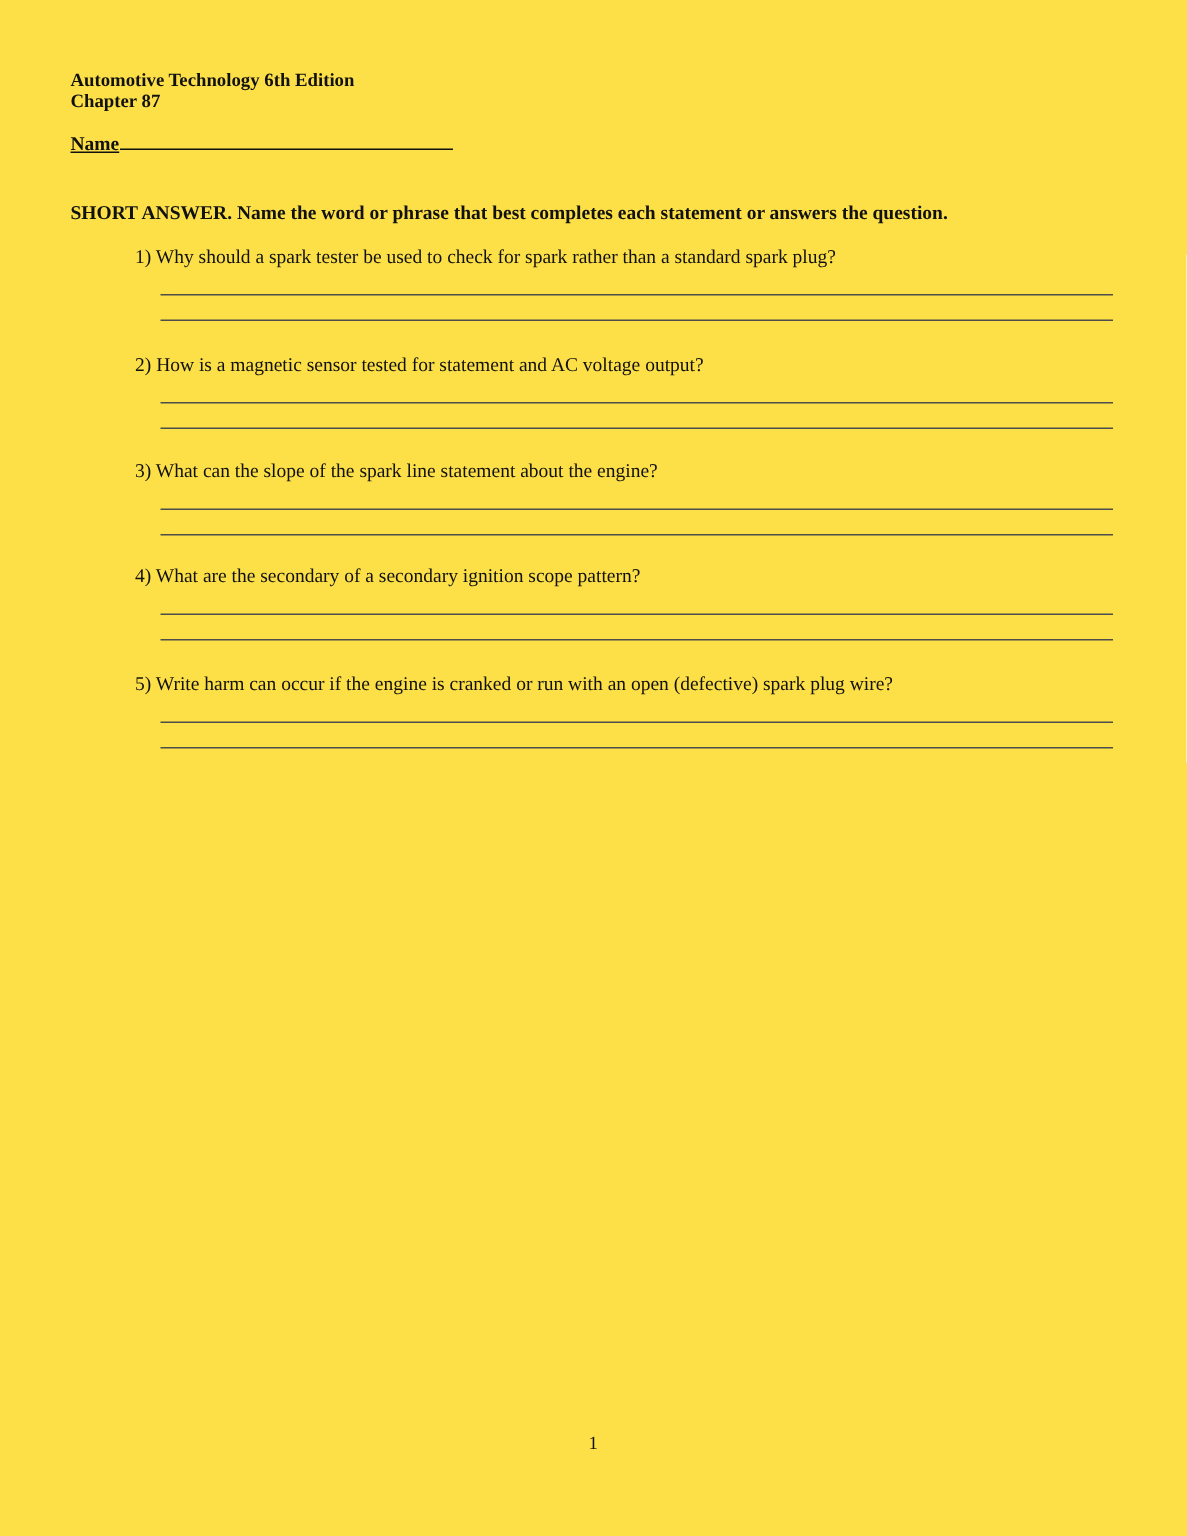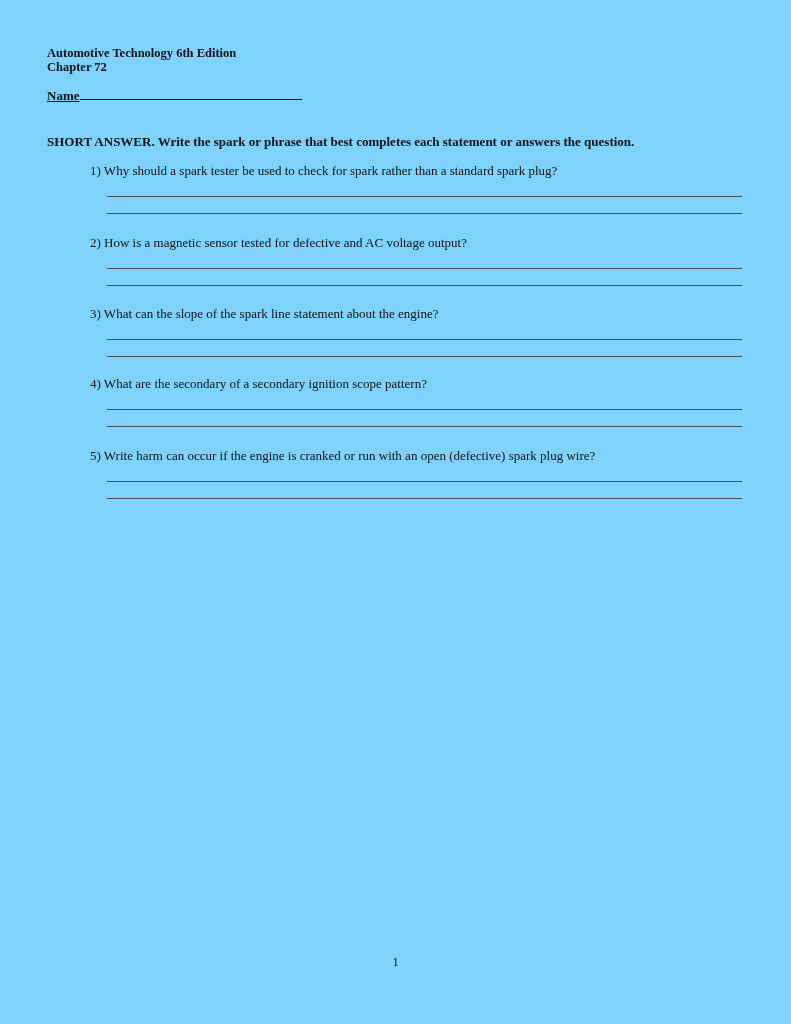--- a/index.html
+++ b/index.html
@@ -4,21 +4,21 @@
 <style>
   html, body {
     margin: 0;
     padding: 0;
     background: #ffffff;
   }
   .page {
     position: relative;
     width: 791px;
     height: 1024px;
-    background: #7dd3fc;
+    background: #fde047;
     font-family: "Liberation Serif", serif;
     color: #111111;
     overflow: hidden;
   }
 
   
   .doc-header {
     position: absolute;
     left: 47px;
     top: 46px;
@@ -94,37 +94,37 @@
     font-size: 12.5px;
   }
 </style>
 </head>
 <body>
 
 <div class="page">
 
   <div class="doc-header">
     <div>Automotive Technology 6th Edition</div>
-    <div>Chapter 72</div>
+    <div>Chapter 87</div>
   </div>
 
   <div class="name-row">
     <span>Name</span><span class="name-line"></span>
   </div>
 
-  <div class="instruction">SHORT ANSWER.  Write the spark or phrase that best completes each statement or answers the question.</div>
+  <div class="instruction">SHORT ANSWER.  Name the word or phrase that best completes each statement or answers the question.</div>
 
   <div class="question-block q1">
     <div class="question-text"><span>1)</span> <span>Why should a spark tester be used to check for spark rather than a standard spark plug?</span></div>
     <div class="answer-line line1"></div>
     <div class="answer-line line2"></div>
   </div>
 
   <div class="question-block q2">
-    <div class="question-text"><span>2)</span> <span>How is a magnetic sensor tested for defective and AC voltage output?</span></div>
+    <div class="question-text"><span>2)</span> <span>How is a magnetic sensor tested for statement and AC voltage output?</span></div>
     <div class="answer-line line1"></div>
     <div class="answer-line line2"></div>
   </div>
 
   <div class="question-block q3">
     <div class="question-text"><span>3)</span> <span>What can the slope of the spark line statement about the engine?</span></div>
     <div class="answer-line line1"></div>
     <div class="answer-line line2"></div>
   </div>
 

